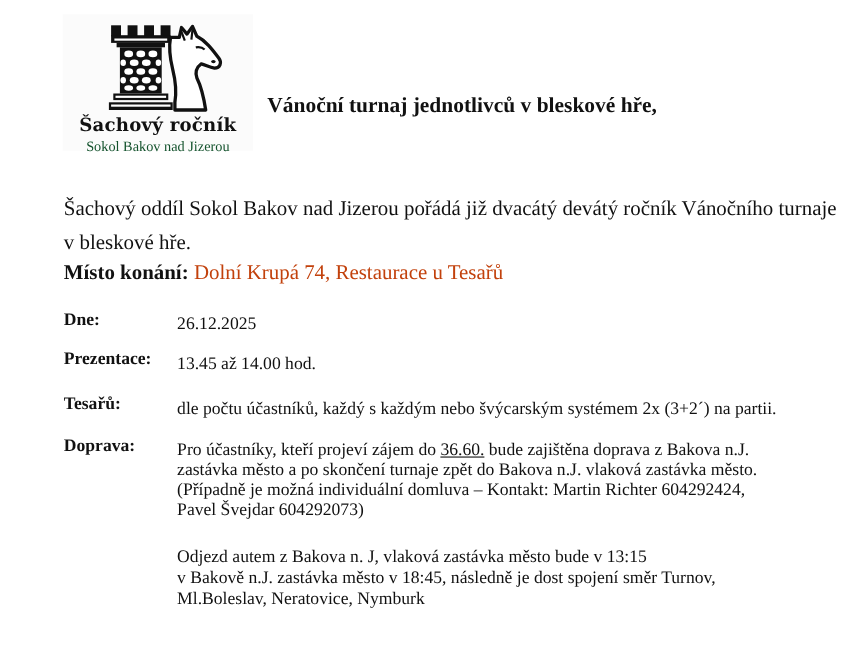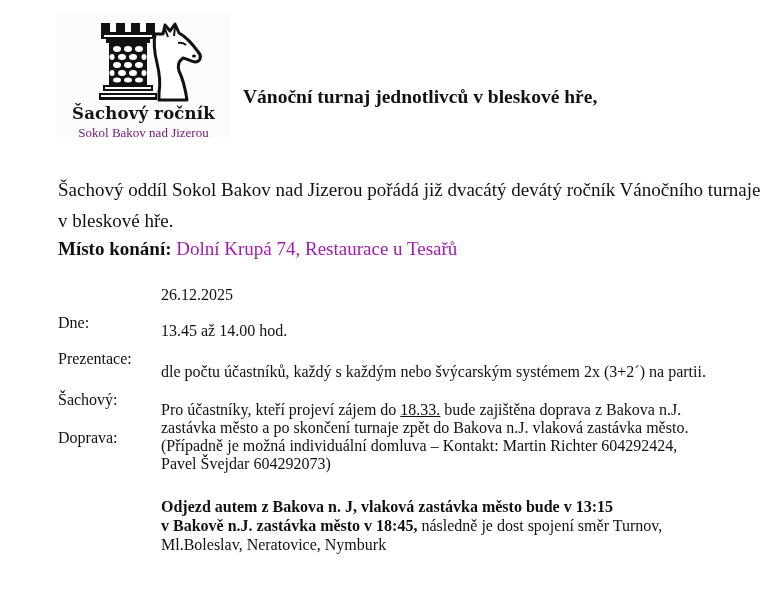--- a/index.html
+++ b/index.html
@@ -13,36 +13,36 @@
       background: #fbfbfb;
     }
     .logo svg { position: absolute; left: 38px; top: 8px; }
     .logo-title {
       position: absolute; left: 0; width: 173px; top: 91px; text-align: center;
       font-family: "DejaVu Serif", serif; font-weight: bold; font-size: 16.5px;
       color: #111; letter-spacing: 0.2px; white-space: nowrap;
     }
     .logo-sub {
       position: absolute; left: 0; width: 173px; top: 112px; text-align: center;
-      font-family: "Liberation Serif", serif; font-size: 13px; color: #701a75; white-space: nowrap;
+      font-family: "Liberation Serif", serif; font-size: 13px; color: #14532d; white-space: nowrap;
     }
     .heading {
       position: absolute; left: 243px; top: 86px;
       font-weight: bold; font-size: 19.5px; white-space: nowrap;
     }
     .para {
       position: absolute; left: 58px; font-size: 19px; white-space: nowrap;
     }
     .label { font-weight: bold; margin-top: 28px; }
-    .red { color: #a21caf; font-family: Liberation Serif, serif; }
+    .red { color: #c2410c; font-family: Liberation Serif, serif; }
     .row { position: absolute; left: 58px; font-size: 16px; }
-    .row .lbl { position: absolute; left: 0; top: 0; font-weight: normal; white-space: nowrap; margin-top: 32px; }
+    .row .lbl { position: absolute; left: 0; top: 0; font-weight: bold; white-space: nowrap; }
     .row .val { position: absolute; left: 103px; top: 4px; width: 560px; line-height: 18px; }
     .u { text-decoration: underline; }
-    .b { font-weight: bold; }
+    .b { font-weight: normal; }
     .block { position: absolute; left: 161px; top: 497px; font-size: 16px; line-height: 19px; white-space: nowrap; }
   </style>
 </head>
 <body>
 
 <div class="logo">
   <svg width="110" height="82" viewBox="0 0 110 82">
 
     <g fill="#111">
       <rect x="6" y="2" width="9" height="10"></rect>
@@ -101,26 +101,26 @@
   <span class="lbl">Dne:</span>
   <span class="val">26.12.2025</span>
 </div>
 
 <div class="row" style="top:318px;">
   <span class="lbl">Prezentace:</span>
   <span class="val">13.45 až 14.00 hod.</span>
 </div>
 
 <div class="row" style="top:359px;">
-  <span class="lbl">Šachový:</span>
+  <span class="lbl">Tesařů:</span>
   <span class="val" style="width:545px;">dle počtu účastníků, každý s každým nebo švýcarským systémem 2x (3+2´) na partii.</span>
 </div>
 
 <div class="row" style="top:397px;">
   <span class="lbl">Doprava:</span>
-  <span class="val" style="width:555px;"><span>Pro účastníky, kteří projeví zájem do </span><span class="u">18.33.</span><span> bude zajištěna doprava z Bakova n.J. zastávka město a po skončení turnaje zpět do Bakova n.J. vlaková zastávka město. (Případně je možná individuální domluva – Kontakt: Martin Richter 604292424, Pavel Švejdar 604292073)</span></span>
+  <span class="val" style="width:555px;"><span>Pro účastníky, kteří projeví zájem do </span><span class="u">36.60.</span><span> bude zajištěna doprava z Bakova n.J. zastávka město a po skončení turnaje zpět do Bakova n.J. vlaková zastávka město. (Případně je možná individuální domluva – Kontakt: Martin Richter 604292424, Pavel Švejdar 604292073)</span></span>
 </div>
 
 <div class="block">
   <div class="b">Odjezd autem z Bakova n. J, vlaková zastávka město bude v 13:15</div>
   <div><span class="b">v Bakově n.J. zastávka město v 18:45,</span><span> následně je dost spojení směr Turnov,</span></div>
   <div>Ml.Boleslav, Neratovice, Nymburk</div>
 </div>
 
 </body></html>

